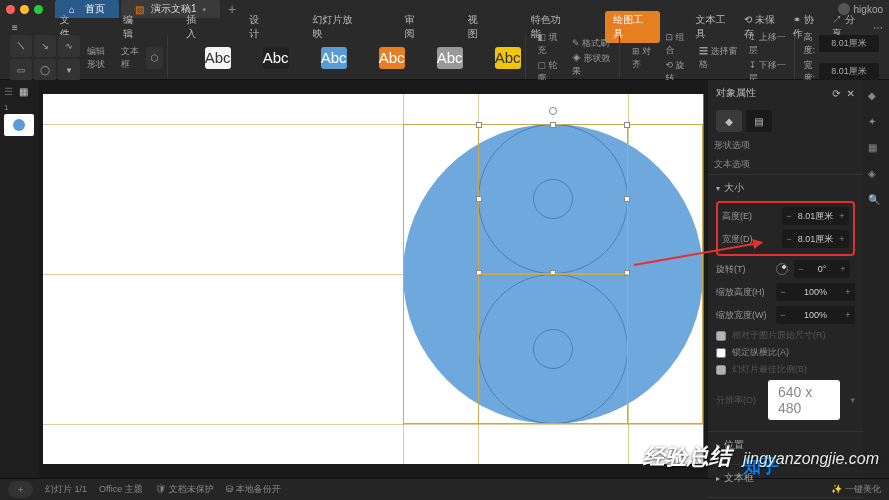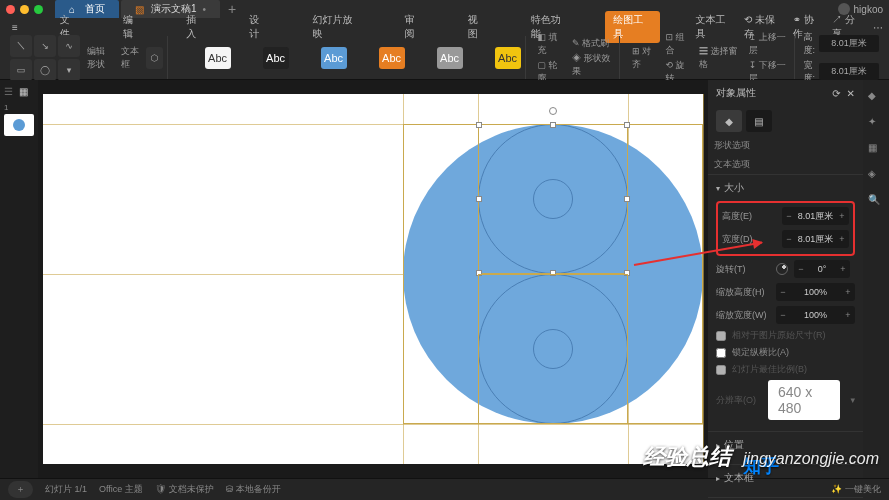--- a/index.html
+++ b/index.html
@@ -24,21 +24,21 @@
 .menu-bar { height: 18px; display: flex; align-items: center; padding: 0 6px; background: #2a2a2a; font-size: 10px; color: #bbb; gap: 2px; }
 .menu-bar span.item { padding: 2px 8px; cursor: default; margin-left: 26px; }
 .menu-bar span.item.active { background: #e67e22; color: #fff; border-radius: 3px; }
 .menu-bar .right { margin-left: auto; display: flex; gap: 10px; align-items: center; }
 
 
 .ribbon { height: 44px; background: #2a2a2a; border-bottom: 1px solid #111; display: flex; align-items: center; padding: 0 6px; gap: 4px; }
 .ribbon-group { display: flex; align-items: center; gap: 3px; padding: 0 4px; border-right: 1px solid #3a3a3a; height: 100%; }
 .rb-btn { width: 22px; height: 22px; background: #333; border-radius: 3px; display: flex; align-items: center; justify-content: center; font-size: 9px; color: #aaa; }
 .rb-label { font-size: 9px; color: #999; padding: 0 4px; }
-.style-chip { width: 26px; height: 22px; border-radius: 3px; display: flex; align-items: center; justify-content: center; font-size: 11px; color: #fff; margin-left: 29px; }
+.style-chip { width: 26px; height: 22px; border-radius: 3px; display: flex; align-items: center; justify-content: center; font-size: 15px; color: #fff; margin-left: 29px; }
 .sc1 { background: #f5f5f5; color: #333; }
 .sc2 { background: #222; }
 .sc3 { background: #5b9bd5; }
 .sc4 { background: #e67e22; }
 .sc5 { background: #999; }
 .sc6 { background: #f1c40f; color: #333; }
 .dim-group { display: flex; flex-direction: column; gap: 2px; font-size: 9px; color: #aaa; }
 .dim-row { display: flex; align-items: center; gap: 4px; }
 .dim-val { background: #1a1a1a; padding: 2px 6px; border-radius: 2px; min-width: 60px; text-align: center; }
 

